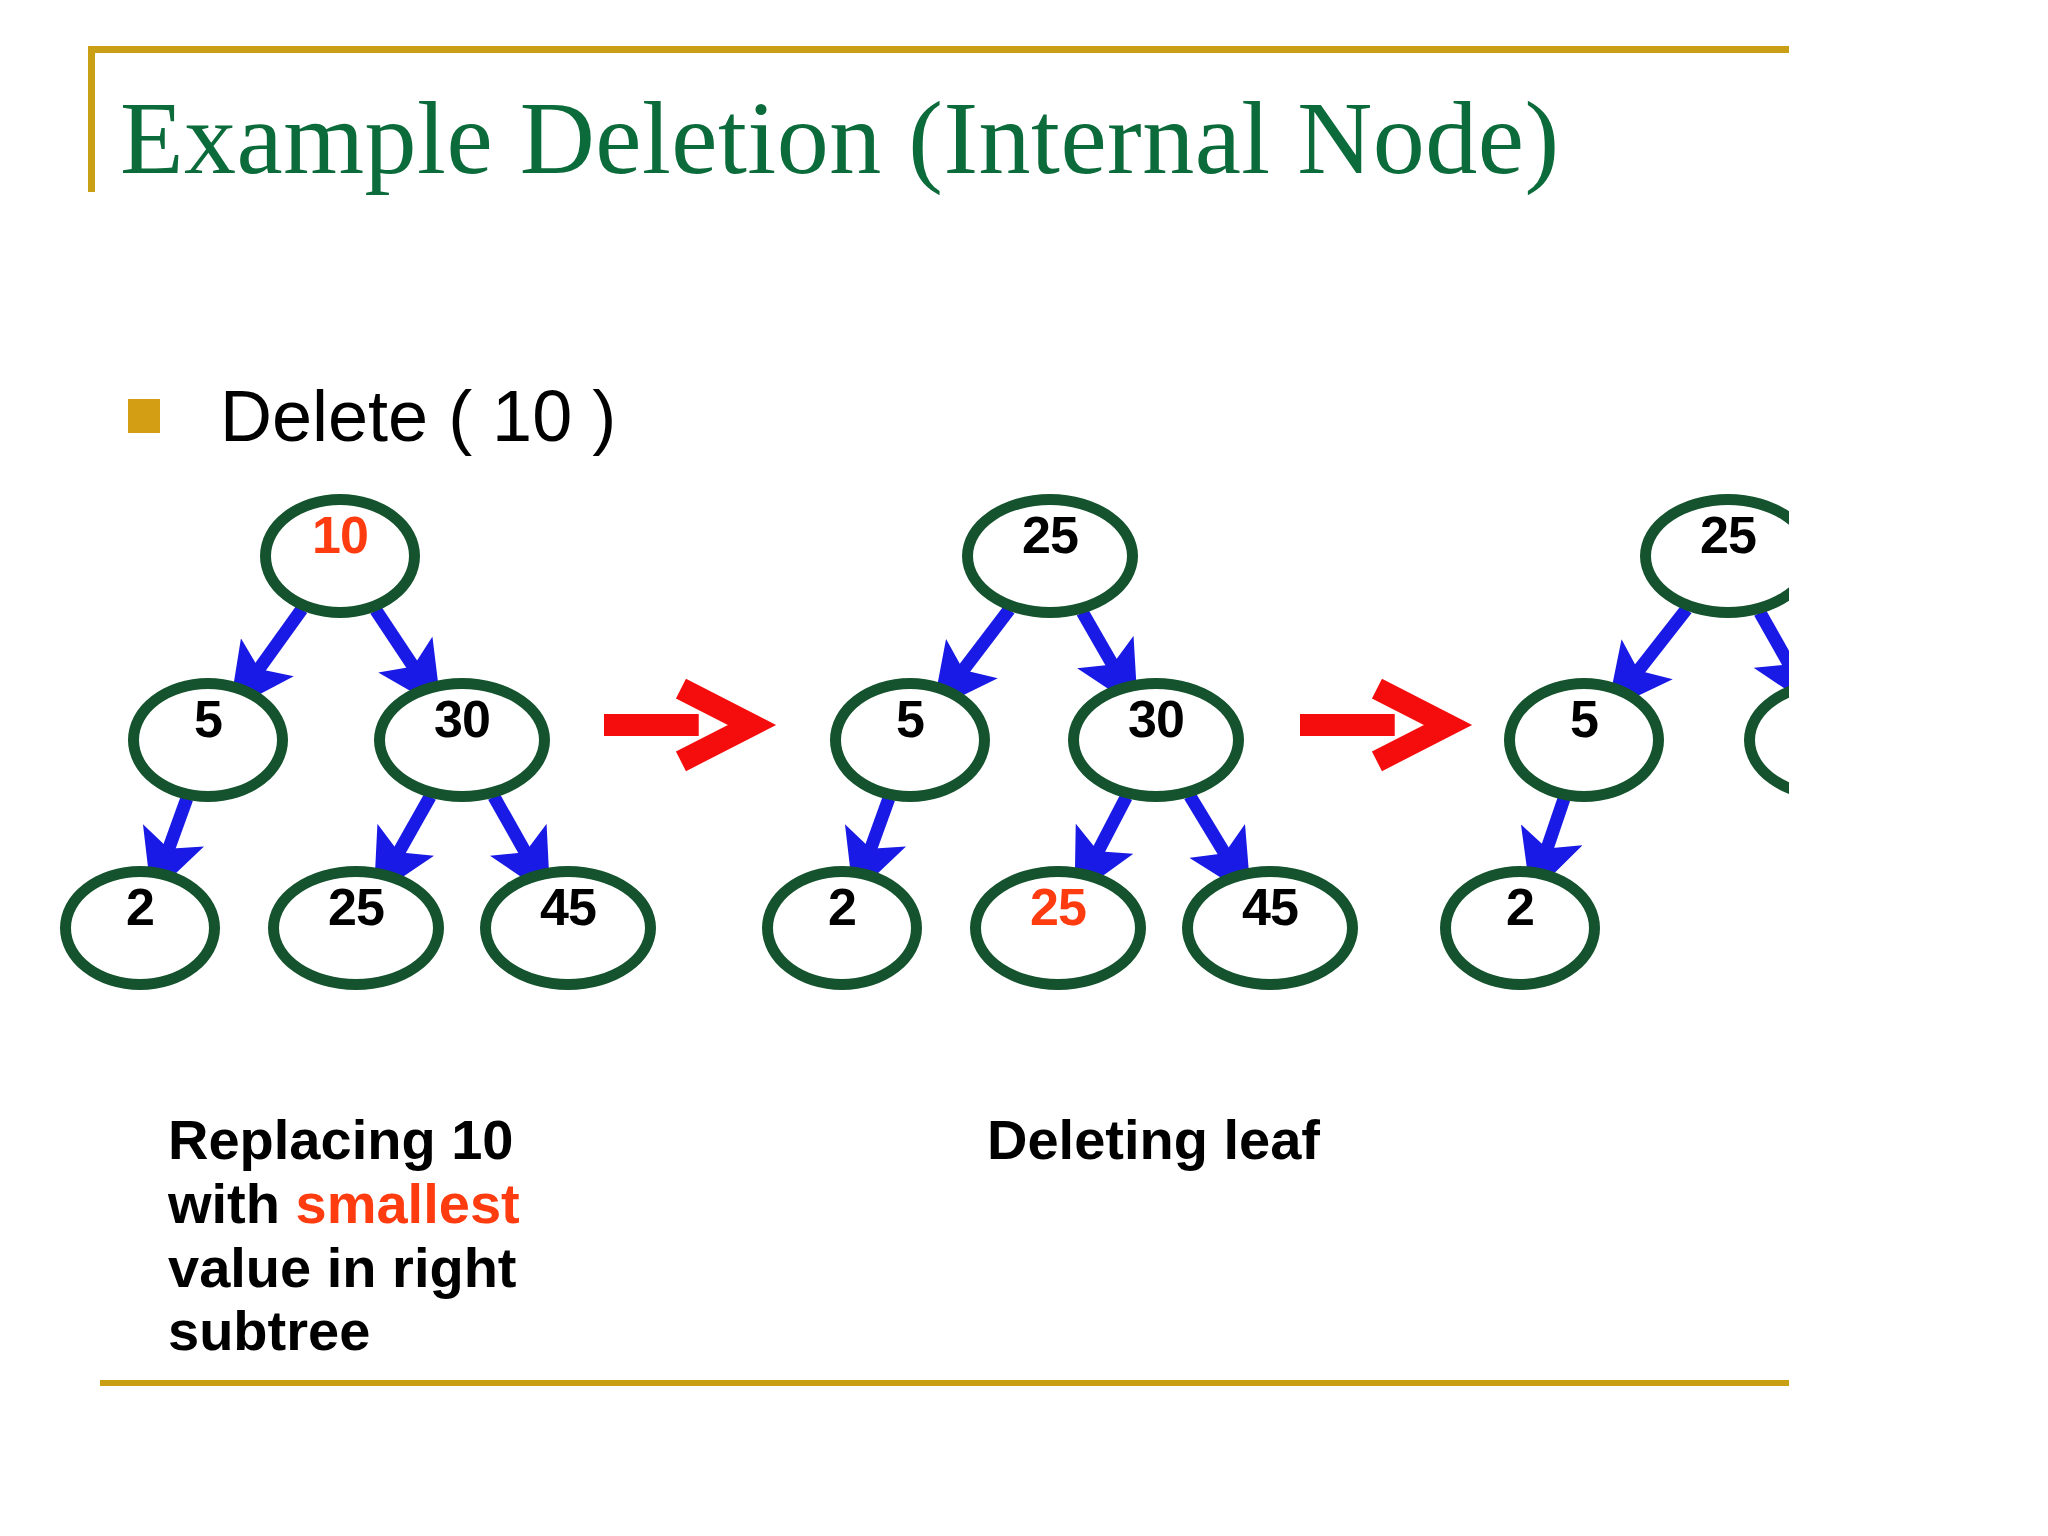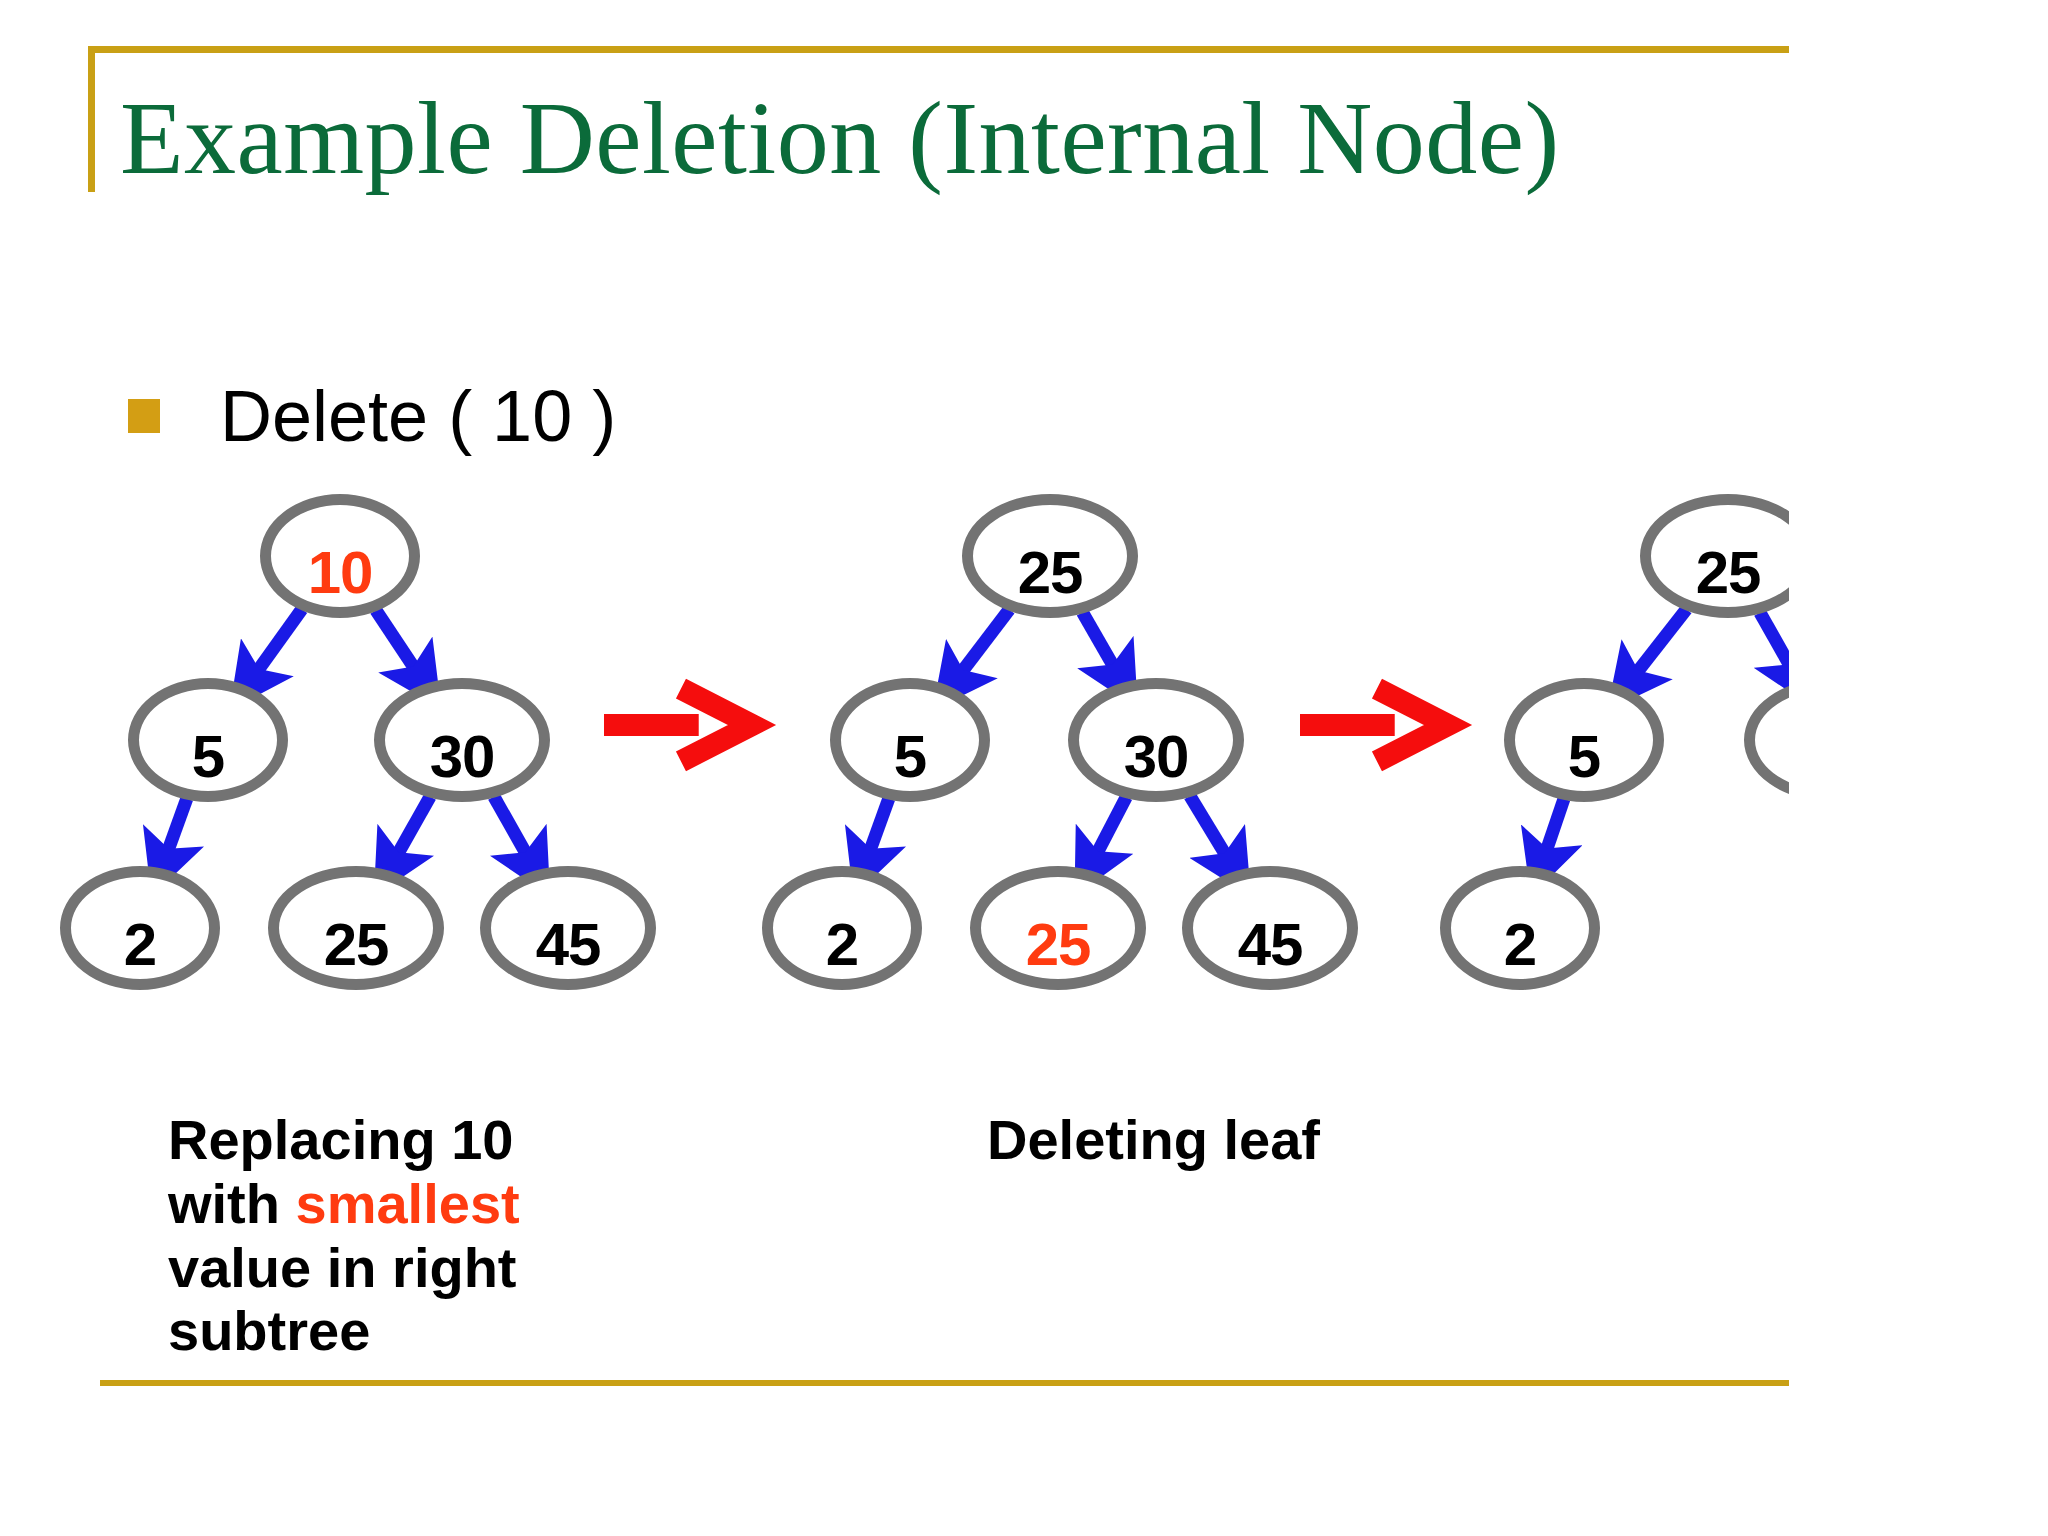--- a/index.html
+++ b/index.html
@@ -86,28 +86,28 @@
     top: 0;
     width: 2048px;
     height: 1536px;
     pointer-events: none;
   }
 
   
   .node {
     position: absolute;
     box-sizing: border-box;
-    border: 11px solid #737373;
+    border: 11px solid #14532d;
     border-radius: 50%;
     background: #ffffff;
     display: flex;
-    align-items: flex-end;
+    align-items: flex-start;
     justify-content: center;
     font-weight: bold;
-    font-size: 60px;
+    font-size: 52px;
     color: #000000;
     letter-spacing: -1px;
   }
   .node.hl { color: #ff3b10; }
 
   
   .caption {
     position: absolute;
     font-weight: bold;
     font-size: 56px;

